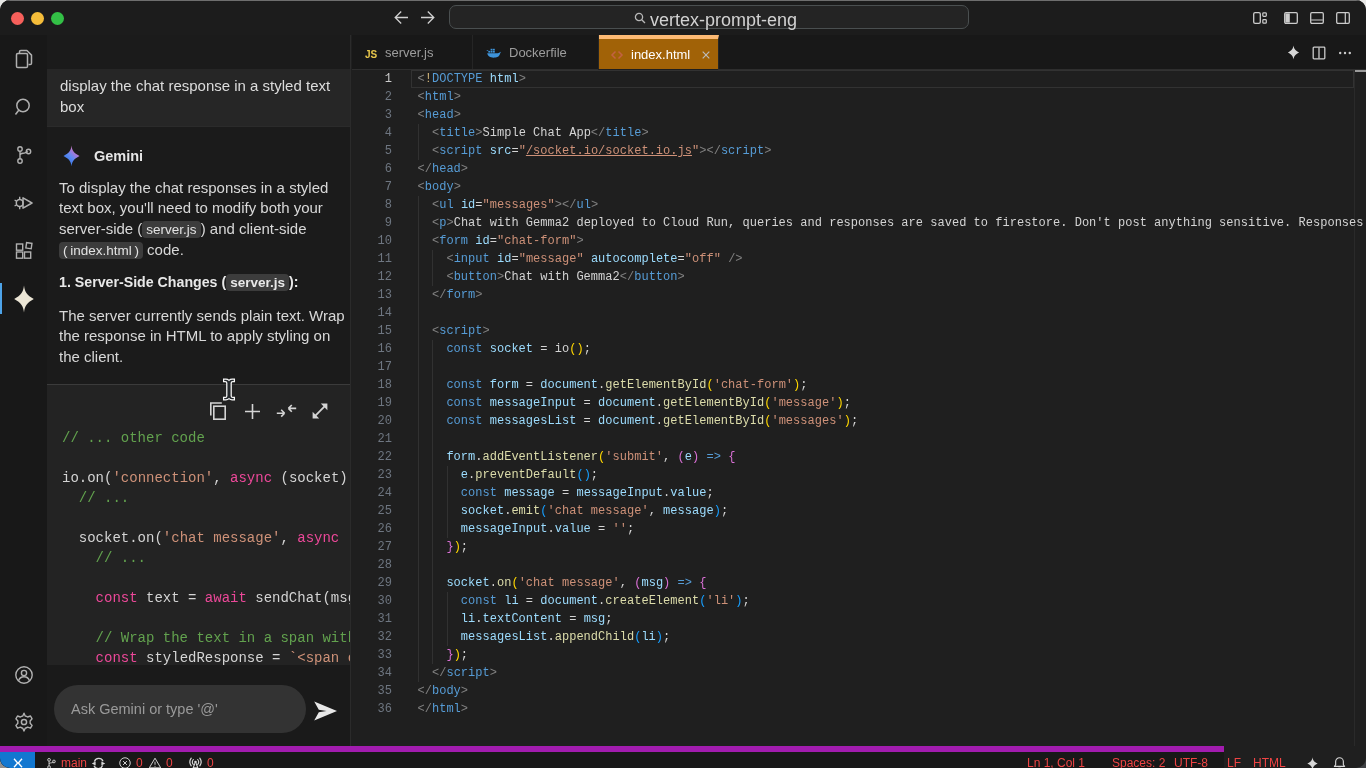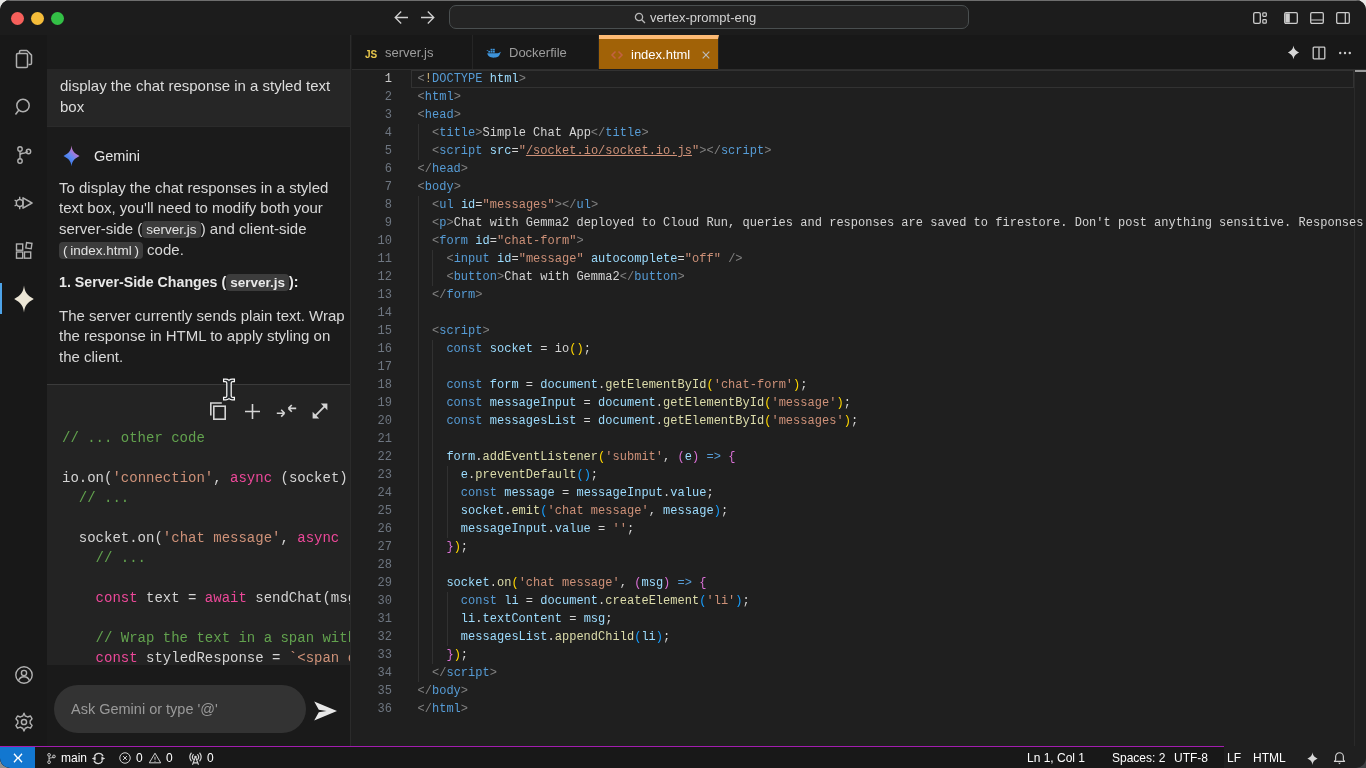--- a/index.html
+++ b/index.html
@@ -46,21 +46,21 @@
 .lb{color:#9cdcfe}
 .o{color:#ce9178}
 .y{color:#dcdcaa}
 .au{color:#ffd700}
 .pk{color:#da70d6}
 .b3{color:#179fff}
 .yl{color:#d7ba7d}
 .guide{position:absolute;width:1px;background:#313131}
 #curline{position:absolute;left:59px;top:0px;width:943px;height:18px;border:1px solid #323232}
 
-#statusbar{position:absolute;left:0;top:746px;width:1224px;height:22px;background:#181818;border-top:1px solid #a21caf;color:#ffffff;font-size:12px}
+#statusbar{position:absolute;left:0;top:746px;width:1224px;height:22px;background:#181818;border-top:6px solid #a21caf;color:#ef4444;font-size:12px}
 #remote{position:absolute;left:0;top:0;width:35px;height:22px;background:#1277d0;border-bottom-left-radius:9px;display:flex;align-items:center;justify-content:center}
 .sitem{position:absolute;top:0;height:22px;display:flex;align-items:center;gap:4px}
 </style>
 </head>
 <body>
 <div style="position:absolute;right:0;bottom:0;width:28px;height:28px;background:#3f4144"></div>
 <div id="win">
 <div id="topline"></div>
 
 <div id="titlebar">
@@ -71,21 +71,21 @@
         <path d="M8.2 2.5 L2.2 8.5 L8.2 14.5 M2.6 8.5 H15" stroke="#d0d0d0" stroke-width="1.3" fill="none"></path>
       </svg>
   <svg class="abs" style="left:419px;top:8.5px" width="17" height="17" viewBox="0 0 17 17">
         <path d="M8.8 2.5 L14.8 8.5 L8.8 14.5 M14.4 8.5 H2" stroke="#d0d0d0" stroke-width="1.3" fill="none"></path>
       </svg>
   <div id="searchbox"></div>
   <svg class="abs" style="left:633px;top:10.5px" width="14" height="14" viewBox="0 0 14 14">
         <circle cx="6" cy="6" r="3.6" stroke="#b8b8b8" stroke-width="1.3" fill="none"></circle>
         <path d="M8.7 8.7 L12 12" stroke="#b8b8b8" stroke-width="1.3"></path>
       </svg>
-  <div class="abs" style="left:650px;top:10px;font-size:13px;color:#d2d2d2">vertex-prompt-eng</div>
+  <div class="abs" style="left:650px;top:10px;font-size:18px;color:#d2d2d2">vertex-prompt-eng</div>
   <svg class="abs" style="left:1251.5px;top:9.5px" width="16" height="16" viewBox="0 0 16 16">
         <rect x="1.7" y="2.7" width="6.6" height="10.6" rx="1.4" stroke="#cccccc" stroke-width="1.3" fill="none"></rect>
         <rect x="10.8" y="2.8" width="3.5" height="3.5" rx="0.8" stroke="#cccccc" stroke-width="1.2" fill="none"></rect>
         <rect x="10.8" y="9.7" width="3.5" height="3.5" rx="0.8" stroke="#cccccc" stroke-width="1.2" fill="none"></rect>
       </svg>
   <svg class="abs" style="left:1283px;top:9.5px" width="16" height="16" viewBox="0 0 16 16">
         <rect x="1.7" y="2.7" width="12.6" height="10.6" rx="1.2" stroke="#cccccc" stroke-width="1.3" fill="none"></rect>
         <rect x="2.4" y="3.4" width="4.4" height="9.2" fill="#cccccc"></rect>
       </svg>
   <svg class="abs" style="left:1309px;top:9.5px" width="16" height="16" viewBox="0 0 16 16">
@@ -162,21 +162,21 @@
         <defs>
           <linearGradient id="gg" x1="0.8" y1="0.1" x2="0.2" y2="0.9">
             <stop offset="0.02" stop-color="#f08bb8"></stop>
             <stop offset="0.28" stop-color="#a578d8"></stop>
             <stop offset="0.55" stop-color="#5f8af2"></stop>
             <stop offset="1" stop-color="#2d72e4"></stop>
           </linearGradient>
         </defs>
         <path d="M10.5 0.5 C11.2 6 12.6 7.6 18.5 11 C12.6 14.4 11.2 16 10.5 21.5 C9.8 16 8.4 14.4 2.5 11 C8.4 7.6 9.8 6 10.5 0.5 Z" fill="url(#gg)"></path>
       </svg>
-  <div class="abs" style="left:47px;top:113px;font-size:14.5px;font-weight:normal;color:#e6e6e6">Gemini</div>
+  <div class="abs" style="left:47px;top:113px;font-size:14.5px;font-weight:bold;color:#e6e6e6">Gemini</div>
   <div class="ptext" style="top:143px">To display the chat responses in a styled<br>text box, you'll need to modify both your<br>server-side (<span class="pill">server.js</span>) and client-side<br><span class="pill">( index.html )</span> code.</div>
   <div class="ptext bold" style="top:237px;font-size:14.2px">1. Server-Side Changes (<span class="pill bold">server.js</span>):</div>
   <div class="ptext" style="top:271px">The server currently sends plain text. Wrap<br>the response in HTML to apply styling on<br>the client.</div>
 
   <svg class="abs" style="left:161px;top:366px;z-index:30" width="20" height="20" viewBox="0 0 20 20">
         <rect x="5.8" y="5.2" width="11.4" height="13" stroke="#d4d4d4" stroke-width="1.6" fill="none"></rect>
         <path d="M13.8 2 H2.8 V14.6" stroke="#d4d4d4" stroke-width="1.6" fill="none"></path>
       </svg>
   <svg class="abs" style="left:197px;top:368px;z-index:30" width="17" height="17" viewBox="0 0 17 17">
         <path d="M8.5 1 V16 M1 8.5 H16" stroke="#d4d4d4" stroke-width="1.6"></path>

